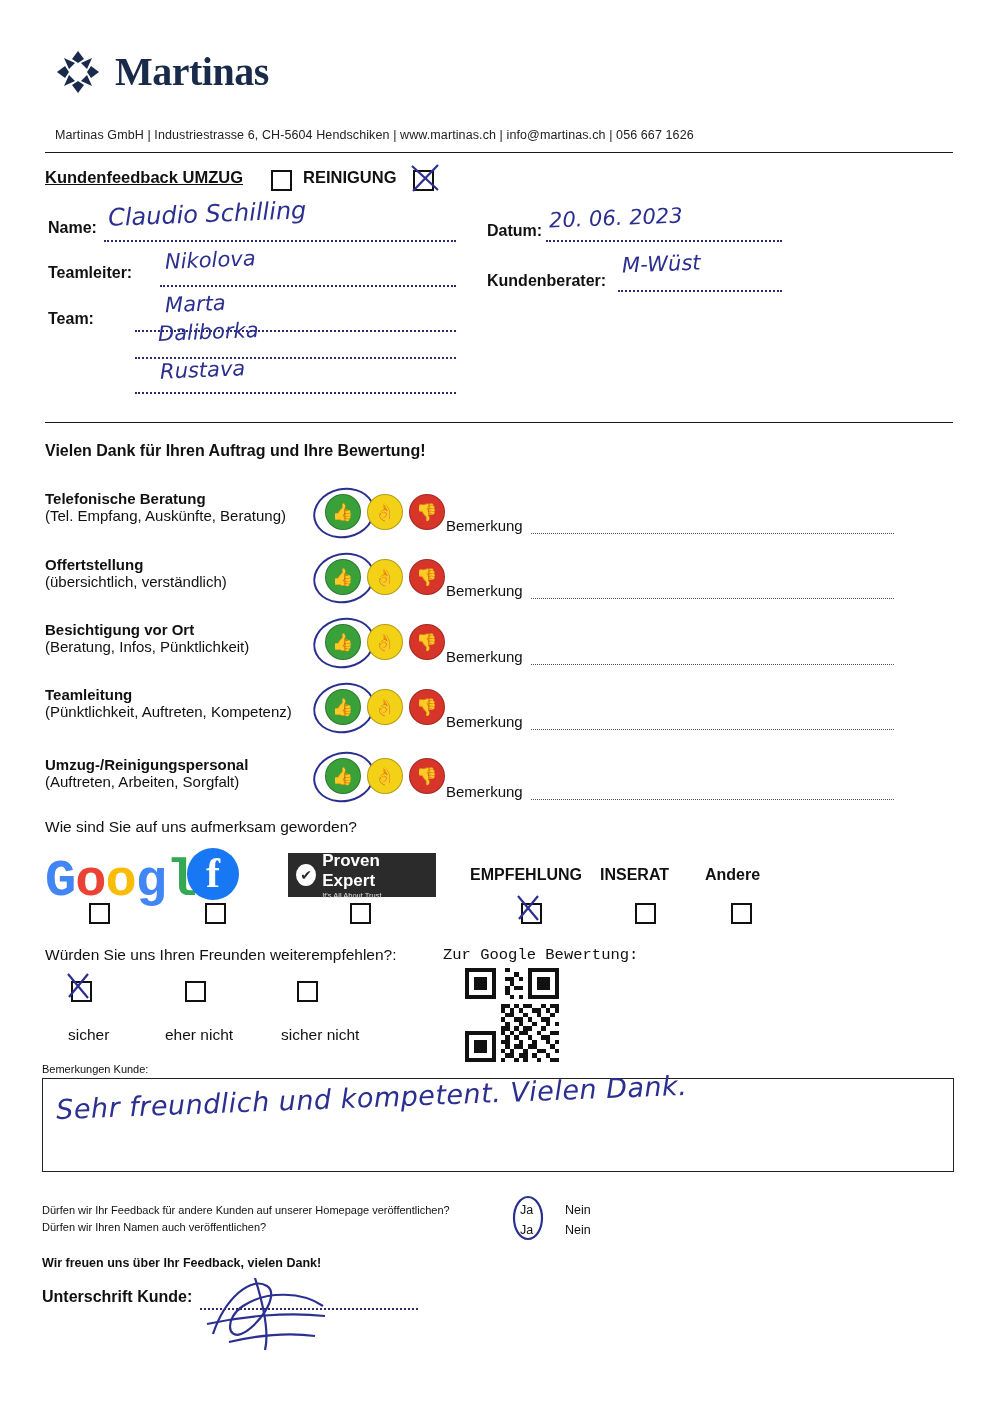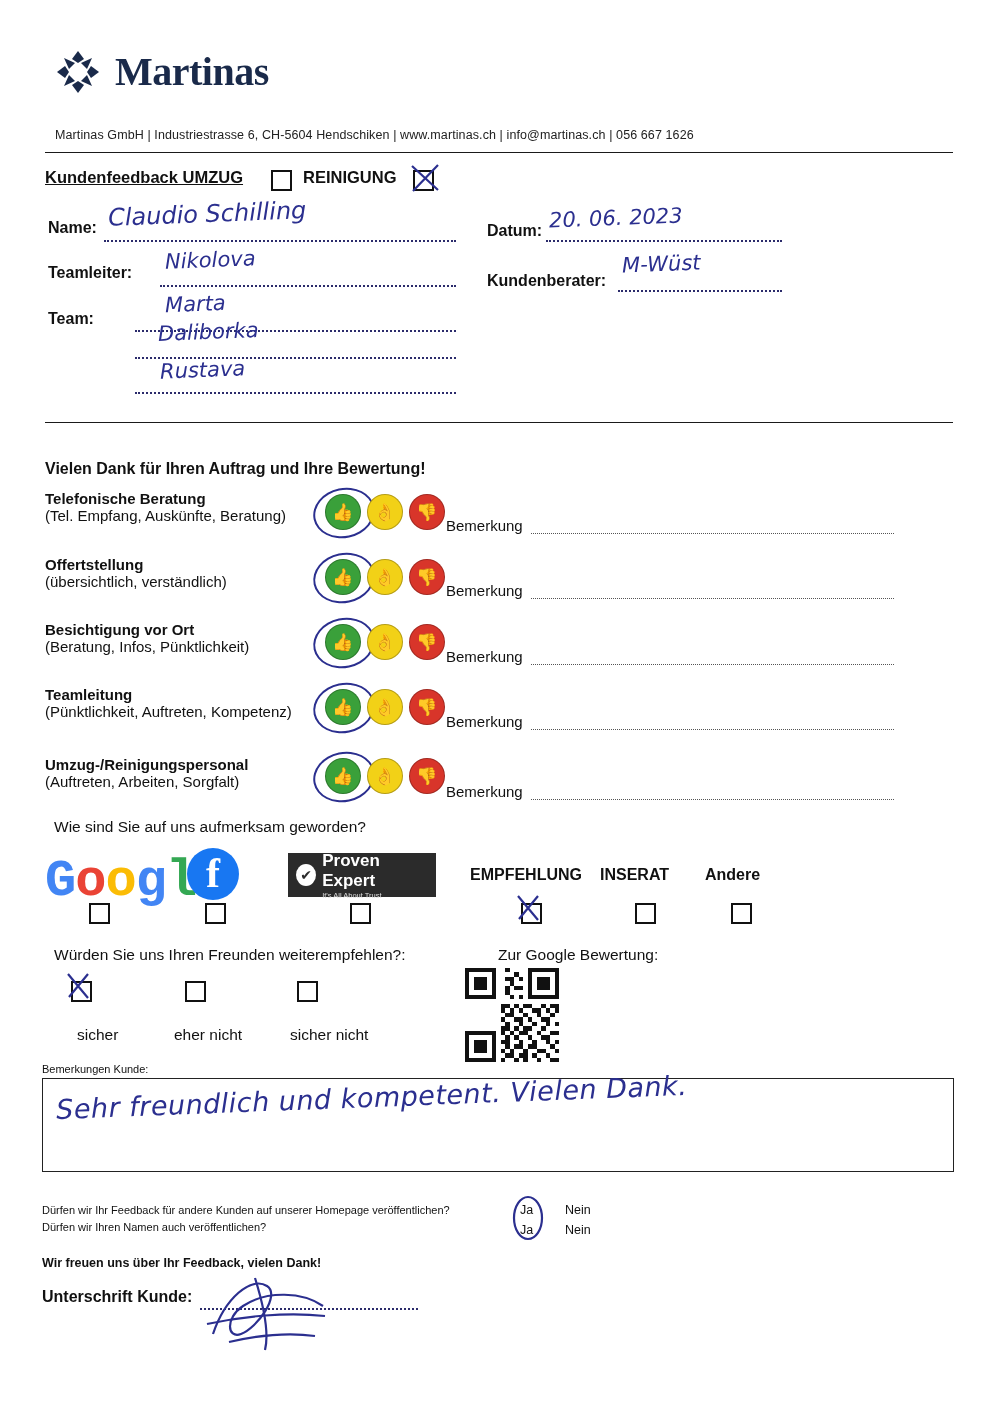--- a/index.html
+++ b/index.html
@@ -25,39 +25,39 @@
   .title u{text-decoration:underline;}
 
   
   .lbl{position:absolute;font-size:16px;font-weight:bold;}
   .dots{position:absolute;border-bottom:2px dotted #2b2b6b;height:0;}
   .hand{position:absolute;font-family:"DejaVu Sans",sans-serif;color:#2b2f8f;font-size:24px;
         font-style:italic;transform:rotate(-2.2deg);white-space:nowrap;}
   .hand.small{font-size:21px;}
 
   
-  .thanks{position:absolute;left:45px;top:460px;font-size:16px;font-weight:bold;}
+  .thanks{position:absolute;left:45px;top:442px;font-size:16px;font-weight:bold;}
   .crit{position:absolute;font-size:15px;}
   .crit b{font-size:15px;}
   .crit .sub{font-weight:normal;}
 
   .faces{position:absolute;display:flex;gap:6px;align-items:center;}
   .face{width:34px;height:34px;border-radius:50%;position:relative;display:flex;align-items:center;justify-content:center;
         font-size:17px;color:#fff;border:1px solid rgba(0,0,0,.25);}
   .face.green{background:#3aa03a;}
   .face.yellow{background:#f2d117;color:#333;}
   .face.red{background:#d8352a;}
   .circle-mark{position:absolute;width:58px;height:46px;border:2.5px solid #2b2f8f;border-radius:50%;
      transform:rotate(-12deg);left:-12px;top:-6px;pointer-events:none;}
 
   .bem{position:absolute;font-size:15px;}
   .bemline{position:absolute;border-bottom:1.6px dotted #555;height:0;}
 
   
-  .qtext{position:absolute;font-size:15.5px;margin-left:9px;}
+  .qtext{position:absolute;font-size:15.5px;}
   .google{position:absolute;font-family:Liberation Mono, monospace;font-size:52px;font-weight:bold;letter-spacing:-1px;}
   .g1{color:#4285F4}.g2{color:#EA4335}.g3{color:#FBBC05}.g4{color:#4285F4}.g5{color:#34A853}.g6{color:#EA4335}
   .fb{position:absolute;width:52px;height:52px;border-radius:50%;background:#1877F2;color:#fff;
       font-size:42px;font-weight:bold;text-align:center;line-height:50px;font-family:"Liberation Serif",serif;}
   .pe{position:absolute;width:148px;height:44px;background:#2b2b2b;color:#fff;display:flex;align-items:center;gap:6px;padding:0 8px;box-sizing:border-box;}
   .pe .dot{width:22px;height:22px;border-radius:50%;background:#fff;color:#2b2b2b;font-size:14px;text-align:center;line-height:22px;}
   .pe .t1{font-size:17px;font-weight:bold;}
   .pe .sub{font-size:7.5px;color:#ddd;display:block;}
   .box{position:absolute;width:17px;height:17px;border:2.5px solid #111;}
   .chlabel{position:absolute;font-size:16px;font-weight:bold;}
@@ -244,21 +244,21 @@
   <svg class="pen" style="left:58px;top:968px;" width="44" height="40">
     <path d="M10 6 L30 30 M30 6 L11 29"></path>
   </svg>
   <div class="box" style="left:185px;top:981px;"></div>
   <div class="box" style="left:297px;top:981px;"></div>
 
   <div class="qtext" style="left:68px;top:1026px;">sicher</div>
   <div class="qtext" style="left:165px;top:1026px;">eher nicht</div>
   <div class="qtext" style="left:281px;top:1026px;">sicher nicht</div>
 
-  <div class="qtext" style="left:489px;top:946px;">Zur Google Bewertung:</div>
+  <div class="qtext" style="left:443px;top:946px;font-family:Liberation Mono, monospace;">Zur Google Bewertung:</div>
   <svg class="qr" style="left:465px;top:968px;" viewBox="0 0 21 21" shape-rendering="crispEdges">
     <rect width="21" height="21" fill="#fff"></rect>
     <g fill="#111">
       <rect x="0" y="0" width="7" height="1"></rect>
         <rect x="0" y="0" width="1" height="7"></rect>
       <rect x="6" y="0" width="1" height="7"></rect>
         <rect x="0" y="6" width="7" height="1"></rect>
       <rect x="2" y="2" width="3" height="3"></rect>
       <rect x="14" y="0" width="7" height="1"></rect>
         <rect x="14" y="0" width="1" height="7"></rect>

